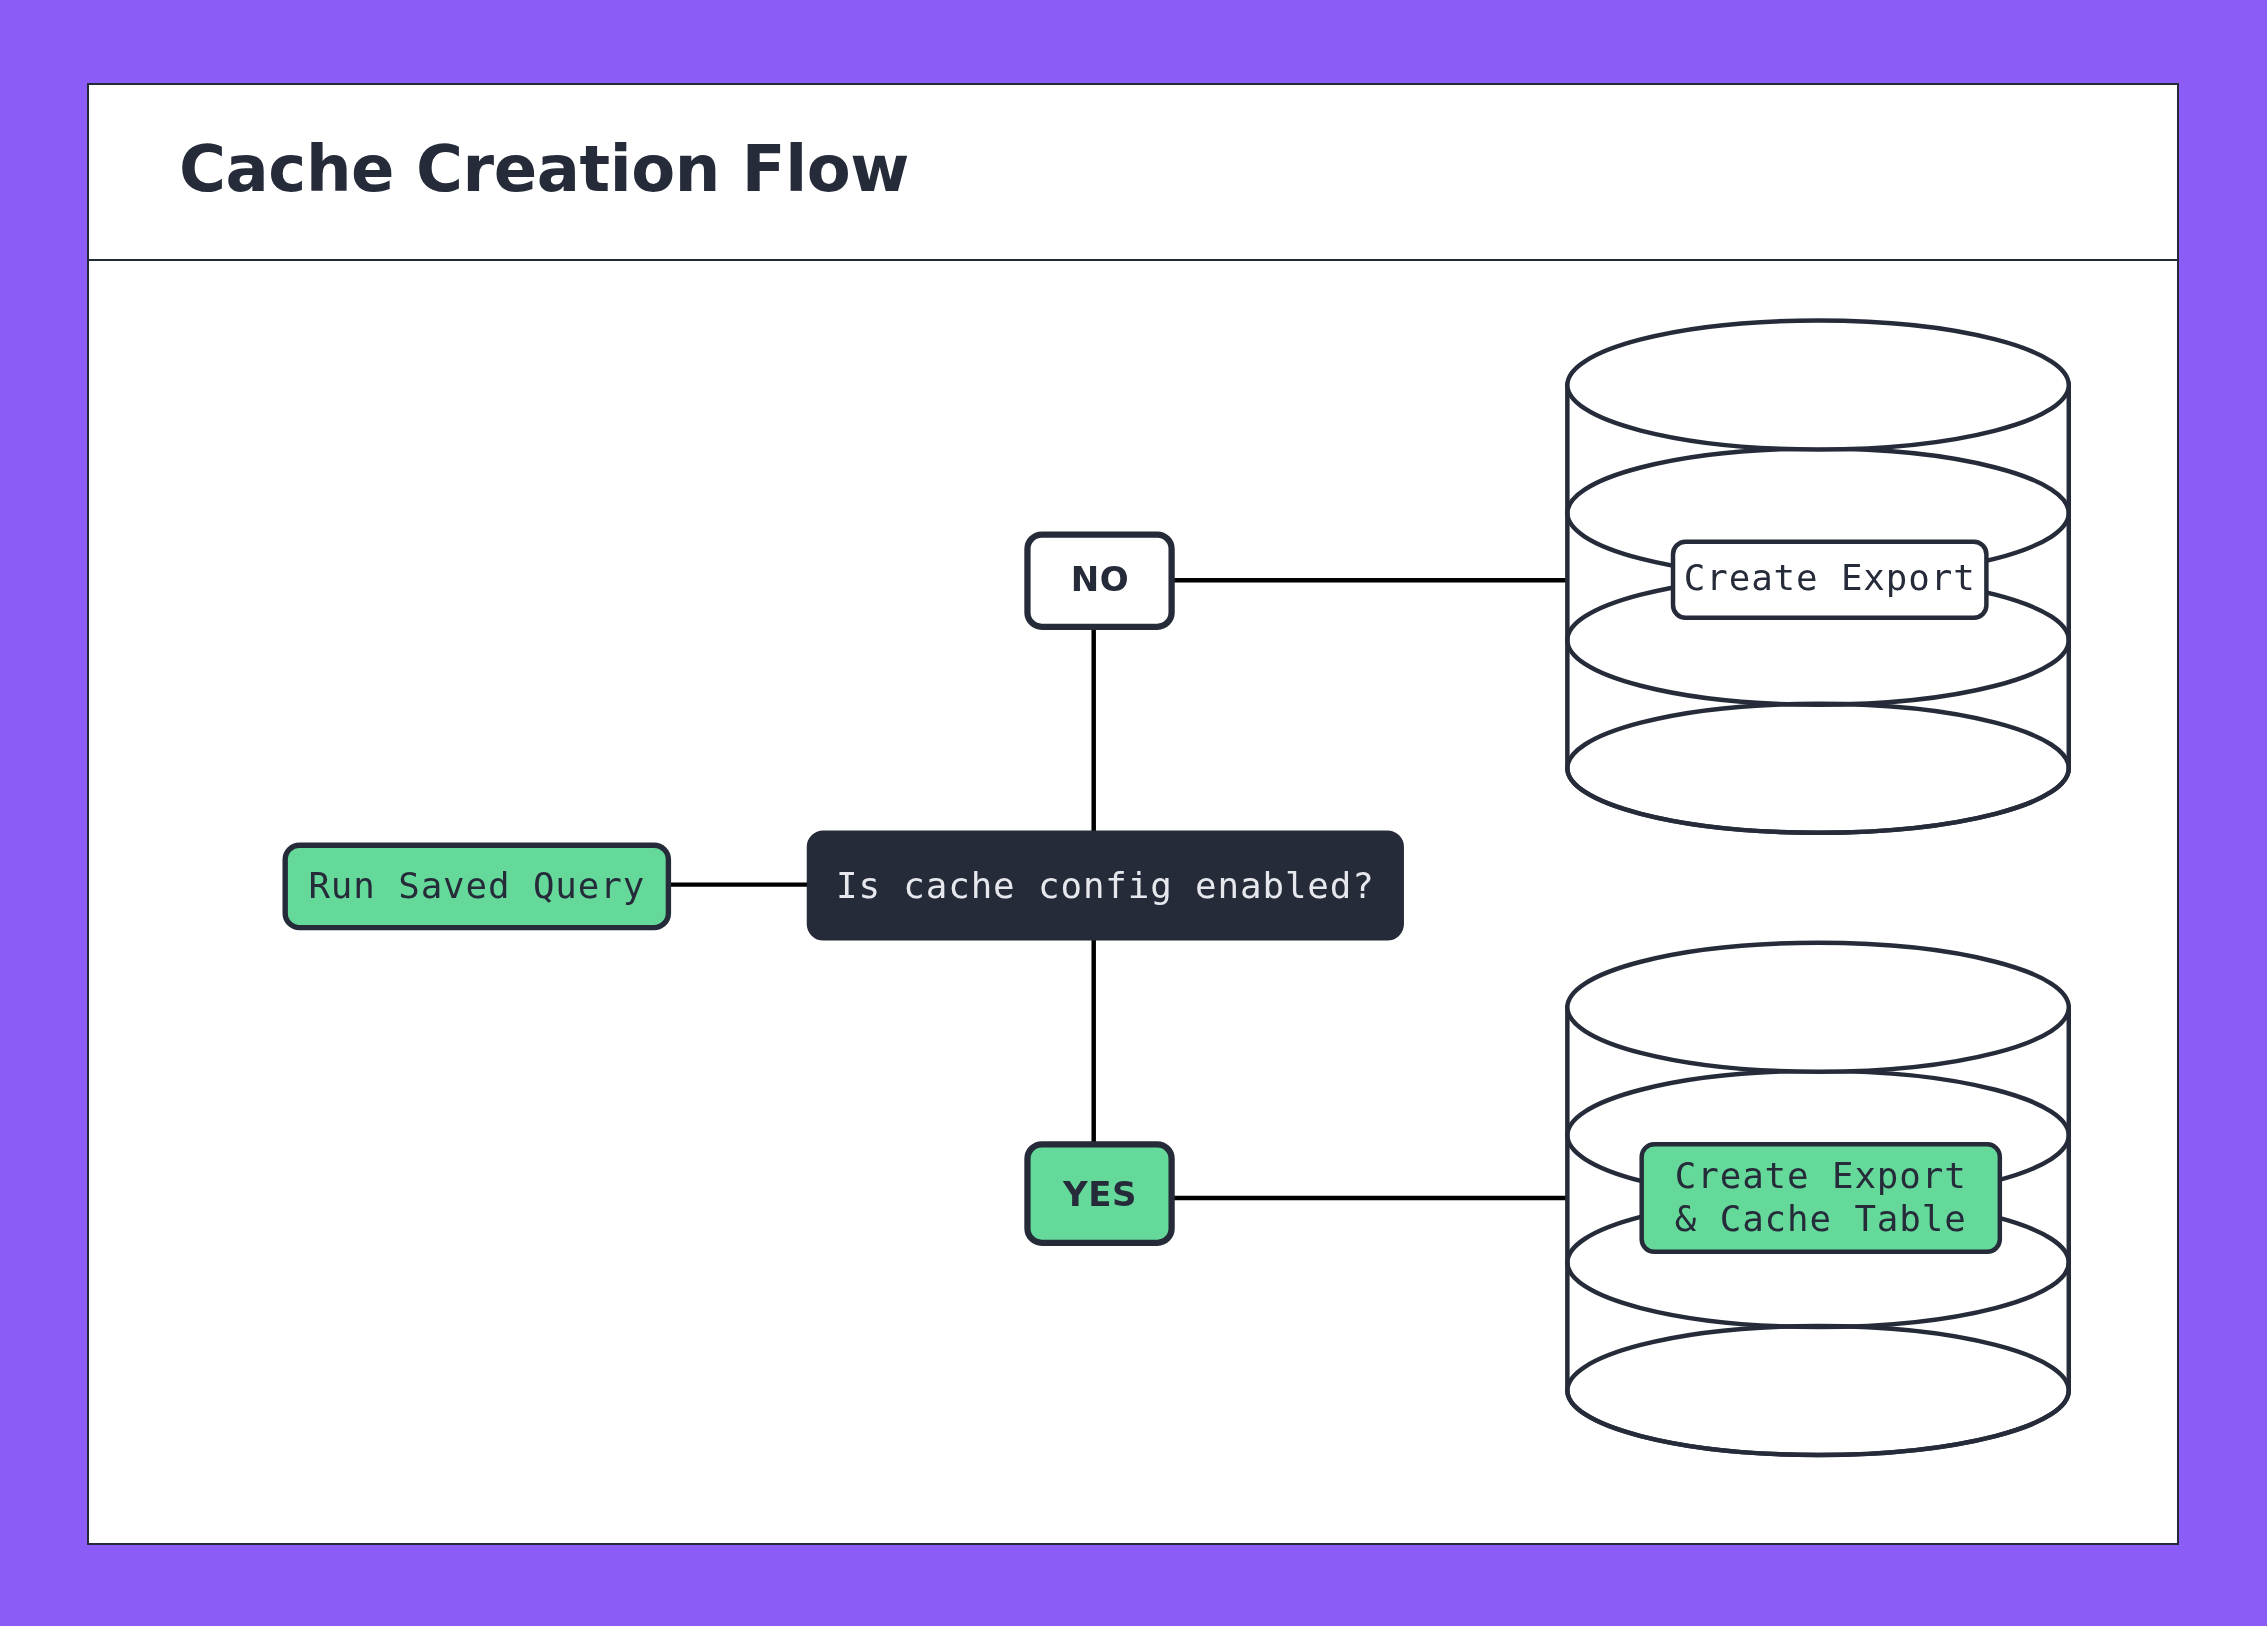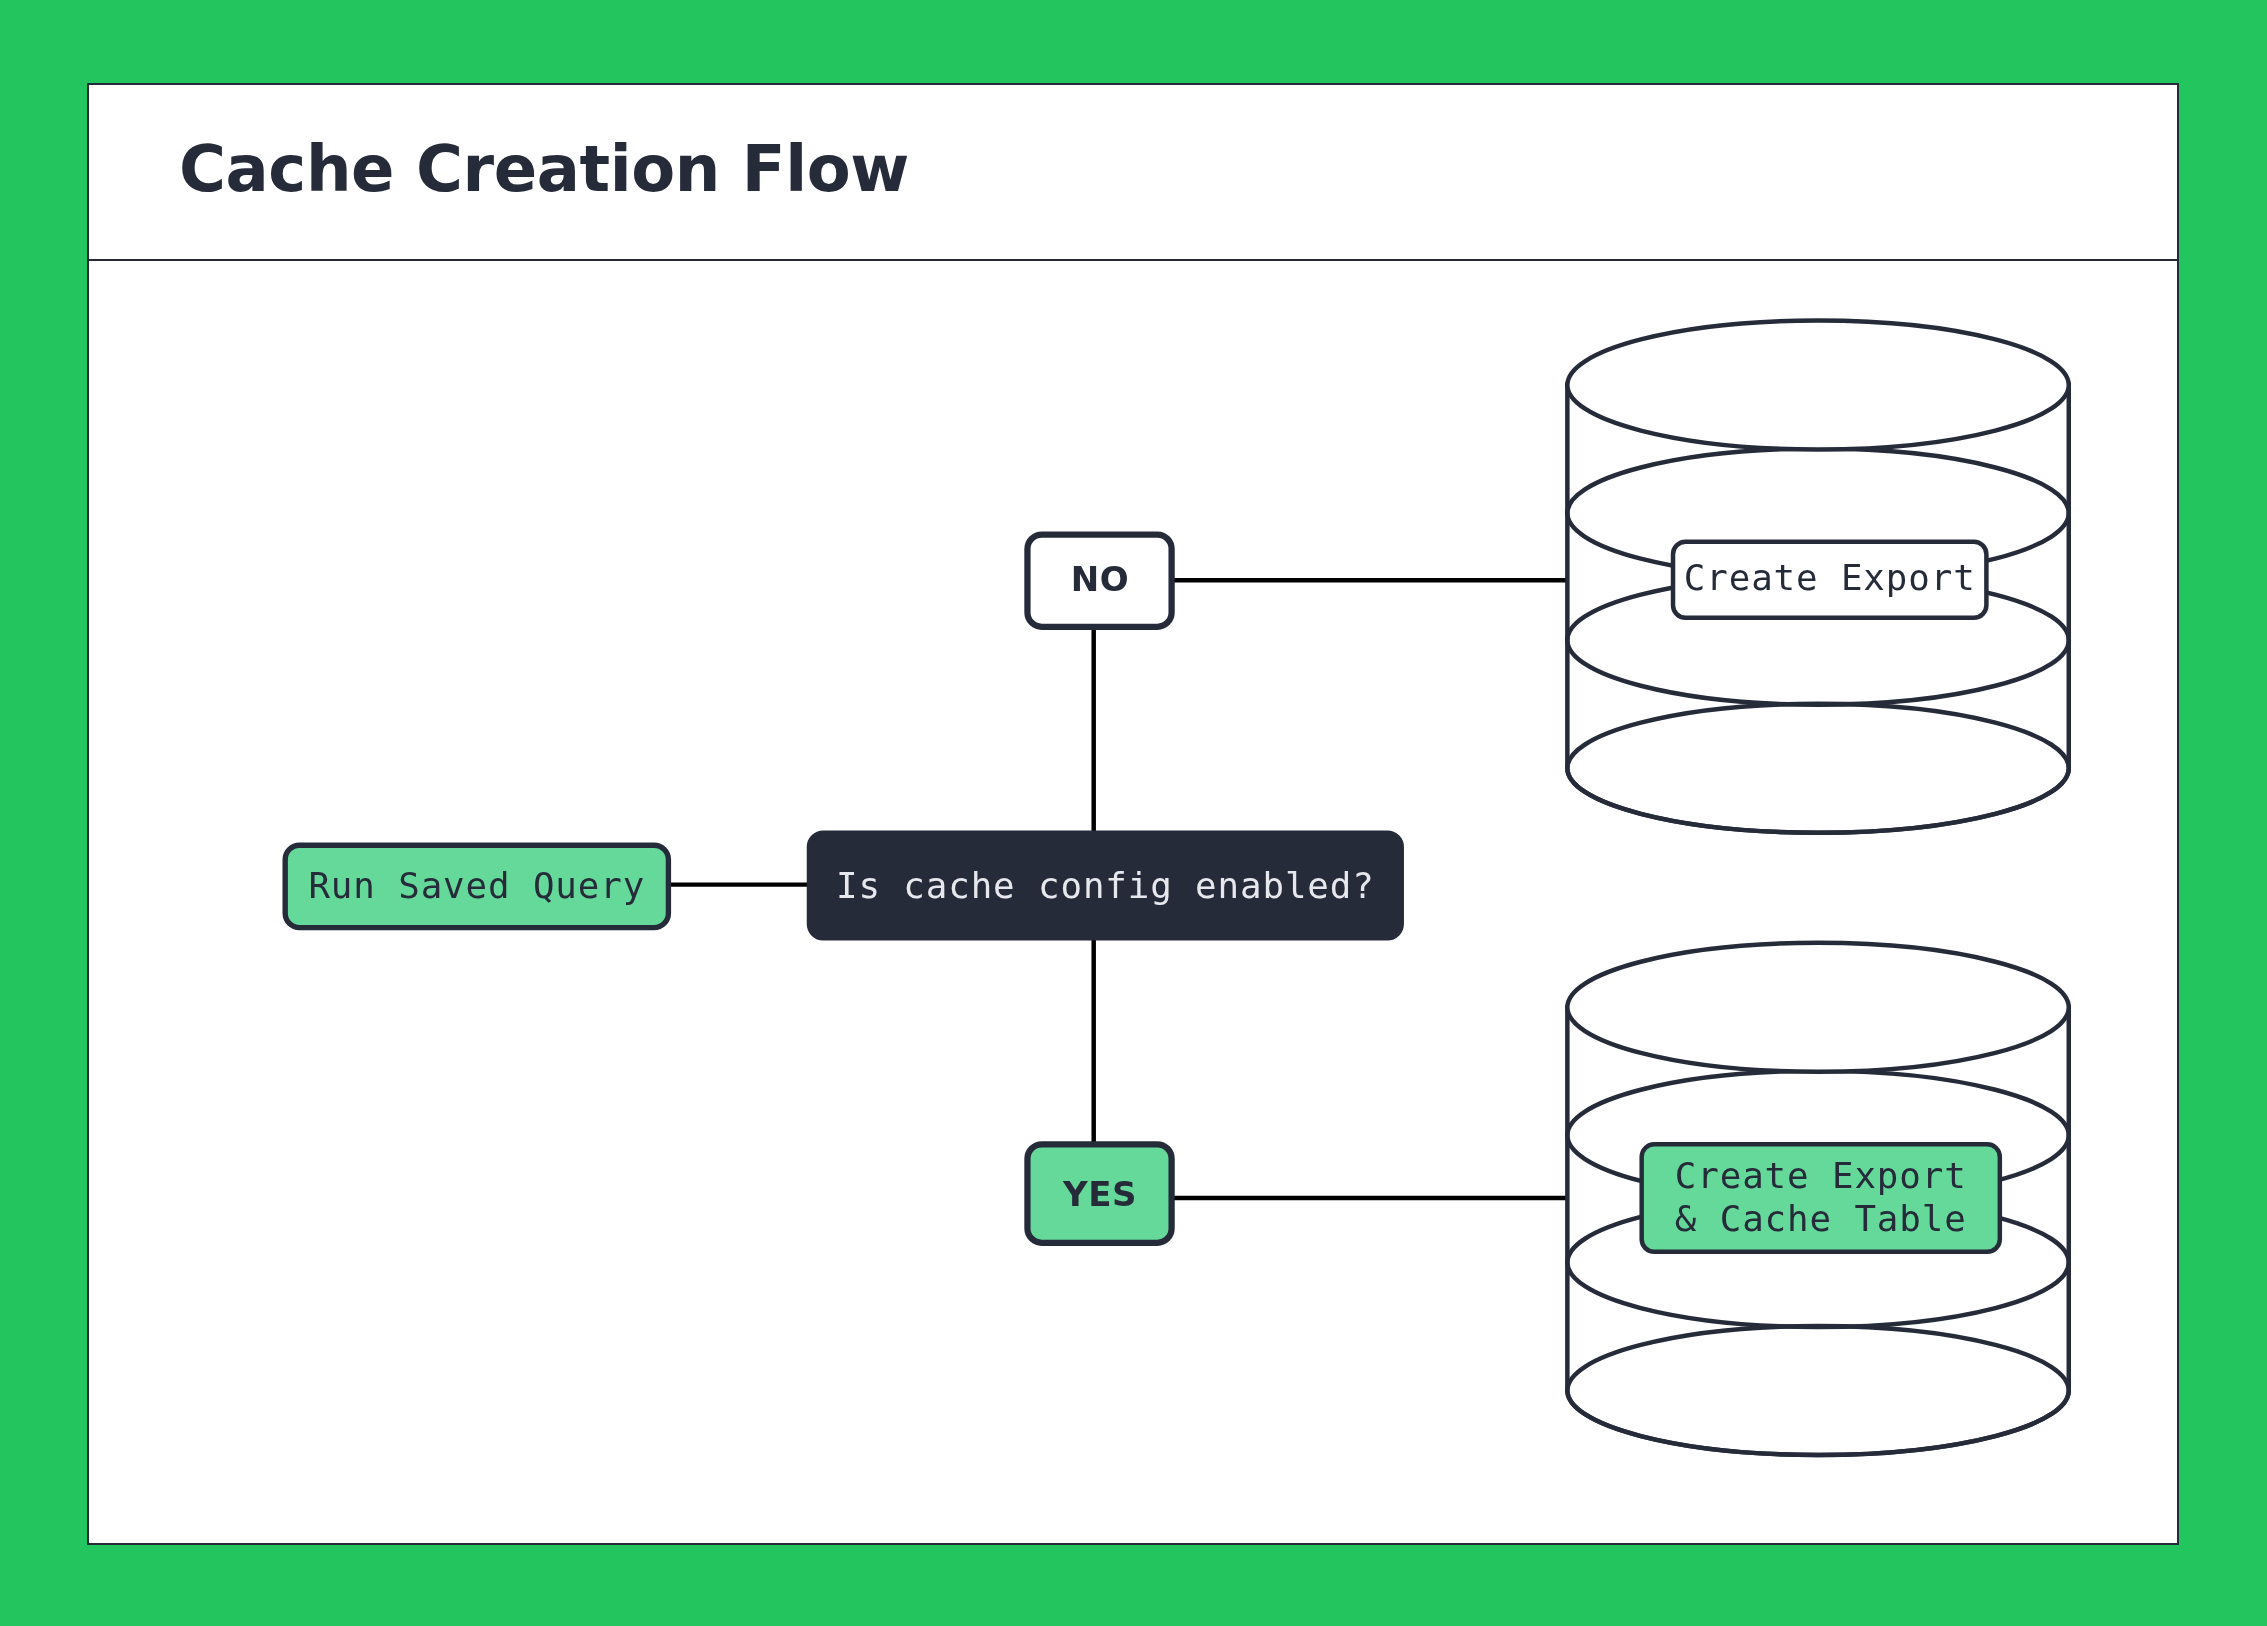--- a/index.html
+++ b/index.html
@@ -10,21 +10,21 @@
   body {
     width: 2268px;
     height: 1626px;
     font-family: "Liberation Sans", sans-serif;
     overflow: hidden;
   }
   #stage {
     position: relative;
     width: 2268px;
     height: 1626px;
-    background: #22c55e;
+    background: #8b5cf6;
   }
   .diagram-frame {
     position: absolute;
     left: 87px;
     top: 83px;
     width: 2092px;
     height: 1462px;
     border: 2.7px solid #262b3a;
     box-sizing: border-box;
     background: #ffffff;

